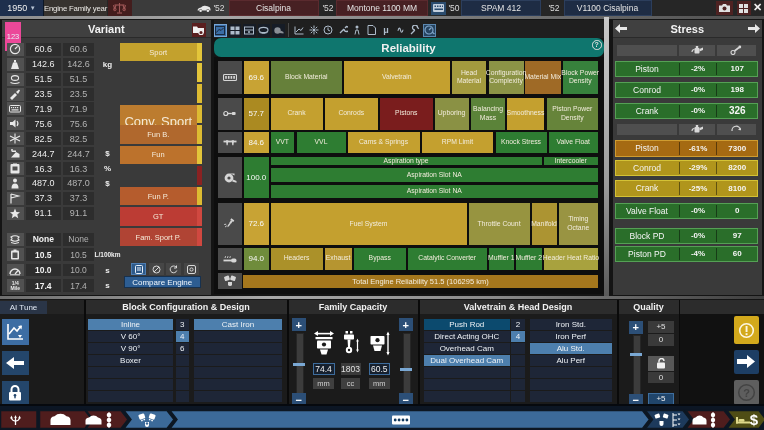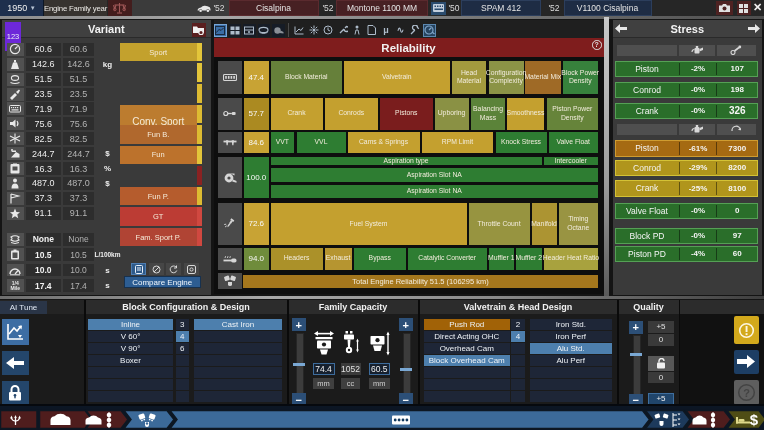--- a/index.html
+++ b/index.html
@@ -69,21 +69,21 @@
           <rect x="0" y="5" width="4" height="4"></rect>
           <rect x="5" y="5" width="4" height="4"></rect>
         </g>
       </svg>
     </div>
 <div class="abs fc" style="left:751px;top:0;width:13px;height:15px;font-size:11px;font-weight:bold;color:#f0f0f0;">✕</div>
 <div class="abs" style="left:0;top:16px;width:764px;height:2.5px;background:linear-gradient(to right,#8e8e8e,#a6a6a6 30%,#7a7a7a 60%,#4e4e4e);"></div>
 <div class="abs" style="left:2px;top:20px;width:208.5px;height:275px;background:#3a3a3a;"></div>
 <div class="abs" style="left:2px;top:20px;width:208.5px;height:17px;background:#404040;border-bottom:1px solid #2a2a2a;"></div>
 <div class="abs fc" style="left:2px;top:20px;width:208.5px;height:17px;font-size:11px;font-weight:bold;color:#f2f2f2;">Variant</div>
-<div class="abs fc" style="left:5px;top:21.5px;width:16px;height:29px;background:#6d28d9;font-size:7.5px;color:#e8eef6;">123</div>
+<div class="abs fc" style="left:5px;top:21.5px;width:16px;height:29px;background:#ec4899;font-size:7.5px;color:#e8eef6;">123</div>
 <div class="abs fc" style="left:191.5px;top:23px;width:14px;height:14px;background:#5a1f1f;">
       <svg width="11" height="10" viewBox="0 0 11 10">
         <path d="M0 1.5 L4 1.5 L5 3 L11 3 L11 8 L0 8 Z" fill="#f0f0f0"></path>
         <circle cx="8" cy="7.5" r="2.2" fill="#5a1f1f" stroke="#f0f0f0" stroke-width="1.2"></circle>
       </svg>
     </div>
 <div class="abs fc" style="left:7px;top:42.8px;width:16.5px;height:13px;background:#515151;">
       <svg width="12" height="12" viewBox="0 0 12 12">
         <circle cx="6" cy="6" r="4.6" fill="none" stroke="#e8e8e8" stroke-width="1.2"></circle>
         <line x1="6" y1="6" x2="8.6" y2="3.4" stroke="#e8e8e8" stroke-width="1.2"></line>
@@ -222,21 +222,21 @@
 <div class="abs fc" style="left:7px;top:279.25px;width:16.5px;height:12.7px;background:#515151;">
       <div style="font-size:5px;font-weight:bold;color:#e8e8e8;line-height:5px;text-align:center;">1/4<br>Mile</div>
     </div>
 <div class="abs fc" style="left:25.5px;top:279.25px;width:35.5px;height:12.7px;background:#2d2d2d;font-size:8.5px;font-weight:bold;color:#f2f2f2;">17.4</div>
 <div class="abs fc" style="left:63px;top:279.25px;width:31px;height:12.7px;background:#2d2d2d;font-size:8.5px;color:#b2b2b2;">17.4</div>
 <div class="abs fc" style="left:95px;top:279.25px;width:25px;height:12.7px;font-size:8px;font-weight:bold;color:#f0f0f0;">s</div>
 <div class="abs fc" style="left:120px;top:42.9px;width:76.5px;height:18.6px;background:#c3a12d;font-size:7.5px;color:#f5ead8;">Sport</div>
 <div class="abs" style="left:196.5px;top:42.9px;width:5px;height:18.6px;background:#e3c53a;"></div>
 <div class="abs" style="left:196.5px;top:63.45px;width:5px;height:18.6px;background:#e3c53a;"></div>
 <div class="abs" style="left:196.5px;top:84.0px;width:5px;height:18.6px;background:#ddbb32;"></div>
-<div class="abs fc" style="left:120px;top:104.55px;width:76.5px;height:34px;background:#bc7c2f;font-size:10px;color:#f5ead8;">Conv. Sport</div>
+<div class="abs fc" style="left:120px;top:104.55px;width:76.5px;height:34px;background:#bc7c2f;font-size:13px;color:#f5ead8;">Conv. Sport</div>
 <div class="abs" style="left:196.5px;top:104.55px;width:5px;height:18.6px;background:#ddbb32;"></div>
 <div class="abs fc" style="left:120px;top:125.1px;width:76.5px;height:18.6px;background:#b0682d;font-size:7.5px;color:#f5ead8;">Fun B.</div>
 <div class="abs" style="left:196.5px;top:125.1px;width:5px;height:18.6px;background:#ddbb32;"></div>
 <div class="abs fc" style="left:120px;top:145.65px;width:76.5px;height:18.6px;background:#bc722c;font-size:7.5px;color:#f5ead8;">Fun</div>
 <div class="abs" style="left:196.5px;top:145.65px;width:5px;height:18.6px;background:#e3c53a;"></div>
 <div class="abs" style="left:196.5px;top:166.20000000000002px;width:5px;height:18.6px;background:#8a2222;"></div>
 <div class="abs fc" style="left:120px;top:186.75000000000003px;width:76.5px;height:18.6px;background:#b55c2d;font-size:7.5px;color:#f5ead8;">Fun P.</div>
 <div class="abs" style="left:196.5px;top:186.75000000000003px;width:5px;height:18.6px;background:#ddbb32;"></div>
 <div class="abs fc" style="left:120px;top:207.30000000000004px;width:76.5px;height:18.6px;background:#bc3c34;font-size:7.5px;color:#f5ead8;">GT</div>
 <div class="abs" style="left:196.5px;top:207.30000000000004px;width:5px;height:18.6px;background:#d04840;"></div>
@@ -359,36 +359,36 @@
         <path d="M1 9 L5 5 M5 5 A2.5 2.5 0 1 1 7.5 2.5 L8.8 3.8" stroke="#aebccb" stroke-width="1.3" fill="none"></path>
       </svg>
     </div>
 <div class="abs fc" style="left:423.0px;top:23.5px;width:13px;height:13.5px;background:#26435f;border:1px solid #5b87b0;box-sizing:border-box;">
       <svg width="11" height="10" viewBox="0 0 11 10">
         <circle cx="5" cy="5" r="4" fill="none" stroke="#7ea4c8" stroke-width="1.2"></circle>
         <path d="M5 5 L7.5 2.5" stroke="#7ea4c8" stroke-width="1.2"></path>
         <path d="M8 7 L10.5 9" stroke="#7ea4c8" stroke-width="1.4"></path>
       </svg>
     </div>
-<div class="abs fc" style="left:213.5px;top:38px;width:390px;height:19px;background:#7f1d1d;font-size:11.5px;font-weight:bold;color:#f0f0f0;">Reliability</div>
+<div class="abs fc" style="left:213.5px;top:38px;width:390px;height:19px;background:#0f766e;font-size:11.5px;font-weight:bold;color:#f0f0f0;border-radius:7px;">Reliability</div>
 <div class="abs fc" style="left:592px;top:40px;width:9.5px;height:9.5px;border:1.5px solid #e0e0e0;border-radius:50%;font-size:7px;font-weight:bold;color:#e0e0e0;box-sizing:border-box;">?</div>
 <div class="abs" style="left:213.5px;top:57px;width:390px;height:237px;background:#0e0e0e;"></div>
 <div class="abs" style="left:603.7px;top:16.5px;width:5px;height:279.5px;background:linear-gradient(to bottom,#c8c8c8,#b8b8b8 25%,#9a9a9a 60%,#6a6a6a 90%,#5a5a5a);"></div>
 <div class="abs fc" style="left:217.5px;top:60.5px;width:24px;height:33.5px;background:#4a4a4a;">
       <svg width="14" height="11" viewBox="0 0 14 11">
         <rect x="0.5" y="2.5" width="13" height="6" rx="1" fill="none" stroke="#d6d6d6" stroke-width="1.1"></rect>
         <g fill="#d6d6d6">
           <rect x="2.2" y="4" width="1.6" height="2.8"></rect>
           <rect x="4.9" y="4" width="1.6" height="2.8"></rect>
           <rect x="7.6" y="4" width="1.6" height="2.8"></rect>
           <rect x="10.3" y="4" width="1.6" height="2.8"></rect>
         </g>
       </svg>
     </div>
-<div class="abs fc" style="left:244px;top:60.5px;width:24.5px;height:33.5px;background:#c8a334;font-size:8px;color:#f8f8f8;">47.4</div>
+<div class="abs fc" style="left:244px;top:60.5px;width:24.5px;height:33.5px;background:#c8a334;font-size:8px;color:#f8f8f8;">69.6</div>
 <div class="abs fc" style="left:217.5px;top:97.5px;width:24px;height:32.0px;background:#4a4a4a;">
       <svg width="14" height="11" viewBox="0 0 14 11">
         <circle cx="2.8" cy="5.5" r="2" fill="none" stroke="#d6d6d6" stroke-width="1.2"></circle>
         <line x1="4.8" y1="5.5" x2="8.8" y2="5.5" stroke="#d6d6d6" stroke-width="1.3"></line>
         <rect x="8.8" y="4" width="3.8" height="3" rx="1" fill="#d6d6d6"></rect>
       </svg>
     </div>
 <div class="abs fc" style="left:244px;top:97.5px;width:24.5px;height:32.0px;background:#ab8a21;font-size:8px;color:#f8f8f8;">57.7</div>
 <div class="abs fc" style="left:217.5px;top:132px;width:24px;height:21px;background:#4a4a4a;">
       <svg width="14" height="11" viewBox="0 0 14 11">
@@ -715,31 +715,31 @@
 <div class="abs fc" style="left:175.5px;top:390.8px;width:13.5px;height:11.2px;background:#1e2637;"></div>
 <div class="abs fc" style="left:194px;top:318.8px;width:88px;height:11.2px;background:#4d7fad;">
       <span style="font-size:8px;color:#eef2f6;">Cast Iron</span>
     </div>
 <div class="abs fc" style="left:194px;top:330.8px;width:88px;height:11.2px;background:#1e2637;"></div>
 <div class="abs fc" style="left:194px;top:342.8px;width:88px;height:11.2px;background:#1e2637;"></div>
 <div class="abs fc" style="left:194px;top:354.8px;width:88px;height:11.2px;background:#1e2637;"></div>
 <div class="abs fc" style="left:194px;top:366.8px;width:88px;height:11.2px;background:#1e2637;"></div>
 <div class="abs fc" style="left:194px;top:378.8px;width:88px;height:11.2px;background:#1e2637;"></div>
 <div class="abs fc" style="left:194px;top:390.8px;width:88px;height:11.2px;background:#1e2637;"></div>
-<div class="abs fc" style="left:424px;top:318.8px;width:85.5px;height:11.2px;background:#a16207;">
+<div class="abs fc" style="left:424px;top:318.8px;width:85.5px;height:11.2px;background:#0c4a6e;">
       <span style="font-size:8px;color:#eef2f6;">Push Rod</span>
     </div>
 <div class="abs fc" style="left:424px;top:330.8px;width:85.5px;height:11.2px;background:#1e2637;">
       <span style="font-size:8px;color:#eef2f6;">Direct Acting OHC</span>
     </div>
 <div class="abs fc" style="left:424px;top:342.8px;width:85.5px;height:11.2px;background:#1e2637;">
       <span style="font-size:8px;color:#eef2f6;">Overhead Cam</span>
     </div>
 <div class="abs fc" style="left:424px;top:354.8px;width:85.5px;height:11.2px;background:#4d7fad;">
-      <span style="font-size:8px;color:#eef2f6;">Block Overhead Cam</span>
+      <span style="font-size:8px;color:#eef2f6;">Dual Overhead Cam</span>
     </div>
 <div class="abs fc" style="left:424px;top:366.8px;width:85.5px;height:11.2px;background:#1e2637;"></div>
 <div class="abs fc" style="left:424px;top:378.8px;width:85.5px;height:11.2px;background:#1e2637;"></div>
 <div class="abs fc" style="left:424px;top:390.8px;width:85.5px;height:11.2px;background:#1e2637;"></div>
 <div class="abs fc" style="left:511px;top:318.8px;width:14px;height:11.2px;background:#1e2637;">
       <span style="font-size:8px;color:#eef2f6;">2</span>
     </div>
 <div class="abs fc" style="left:511px;top:330.8px;width:14px;height:11.2px;background:#4d7fad;">
       <span style="font-size:8px;color:#eef2f6;">4</span>
     </div>
@@ -807,21 +807,21 @@
           <rect x="1.5" y="6" width="14" height="8.5" rx="0.8"></rect>
           <path d="M4 15.5 L13 15.5 L11.5 21 L5.5 21 Z"></path>
         </g>
         <circle cx="8.5" cy="10.2" r="2.1" fill="#1b1b1b"></circle>
         <line x1="19" y1="3" x2="19" y2="24" stroke="#fff" stroke-width="1.4"></line>
         <path d="M17.4 5 L19 1.5 L20.6 5 Z" fill="#fff"></path>
         <path d="M17.4 22 L19 25.5 L20.6 22 Z" fill="#fff"></path>
       </svg>
     </div>
 <div class="abs fc" style="left:312.5px;top:362.5px;width:22px;height:12px;background:#16202e;border:1px solid #3d6c9c;box-sizing:border-box;font-size:8.5px;color:#f0f0f0;">74.4</div>
-<div class="abs fc" style="left:340.5px;top:362.5px;width:20px;height:12px;background:#3a3a3a;font-size:8.5px;color:#e0e0e0;">1052</div>
+<div class="abs fc" style="left:340.5px;top:362.5px;width:20px;height:12px;background:#3a3a3a;font-size:8.5px;color:#e0e0e0;">1803</div>
 <div class="abs fc" style="left:368.5px;top:362.5px;width:21.5px;height:12px;background:#16202e;border:1px solid #3d6c9c;box-sizing:border-box;font-size:8.5px;color:#f0f0f0;">60.5</div>
 <div class="abs fc" style="left:313px;top:378px;width:21px;height:10.5px;background:#3f3f3f;font-size:7.5px;color:#cfcfcf;">mm</div>
 <div class="abs fc" style="left:341px;top:378px;width:19px;height:10.5px;background:#3f3f3f;font-size:7.5px;color:#cfcfcf;">cc</div>
 <div class="abs fc" style="left:369px;top:378px;width:20.5px;height:10.5px;background:#3f3f3f;font-size:7.5px;color:#cfcfcf;">mm</div>
 <div class="abs fc" style="left:629px;top:320.5px;width:13.5px;height:13px;background:#2c4f77;font-size:11px;font-weight:bold;color:#fff;">+</div>
 <div class="abs" style="left:632.5px;top:334.5px;width:6.5px;height:58px;background:#3c3c3c;border:1px solid #262626;"></div>
 <div class="abs" style="left:630px;top:352.5px;width:11.5px;height:3px;background:#7aa8d4;"></div>
 <div class="abs fc" style="left:629px;top:393.5px;width:13.5px;height:13px;background:#2c4f77;font-size:11px;font-weight:bold;color:#fff;">−</div>
 <div class="abs fc" style="left:648px;top:320.5px;width:26px;height:12px;background:#3a3a3a;font-size:8px;color:#e0e0e0;">+5</div>
 <div class="abs fc" style="left:648px;top:334px;width:26px;height:11.5px;background:#3a3a3a;font-size:8px;color:#e0e0e0;">0</div>

